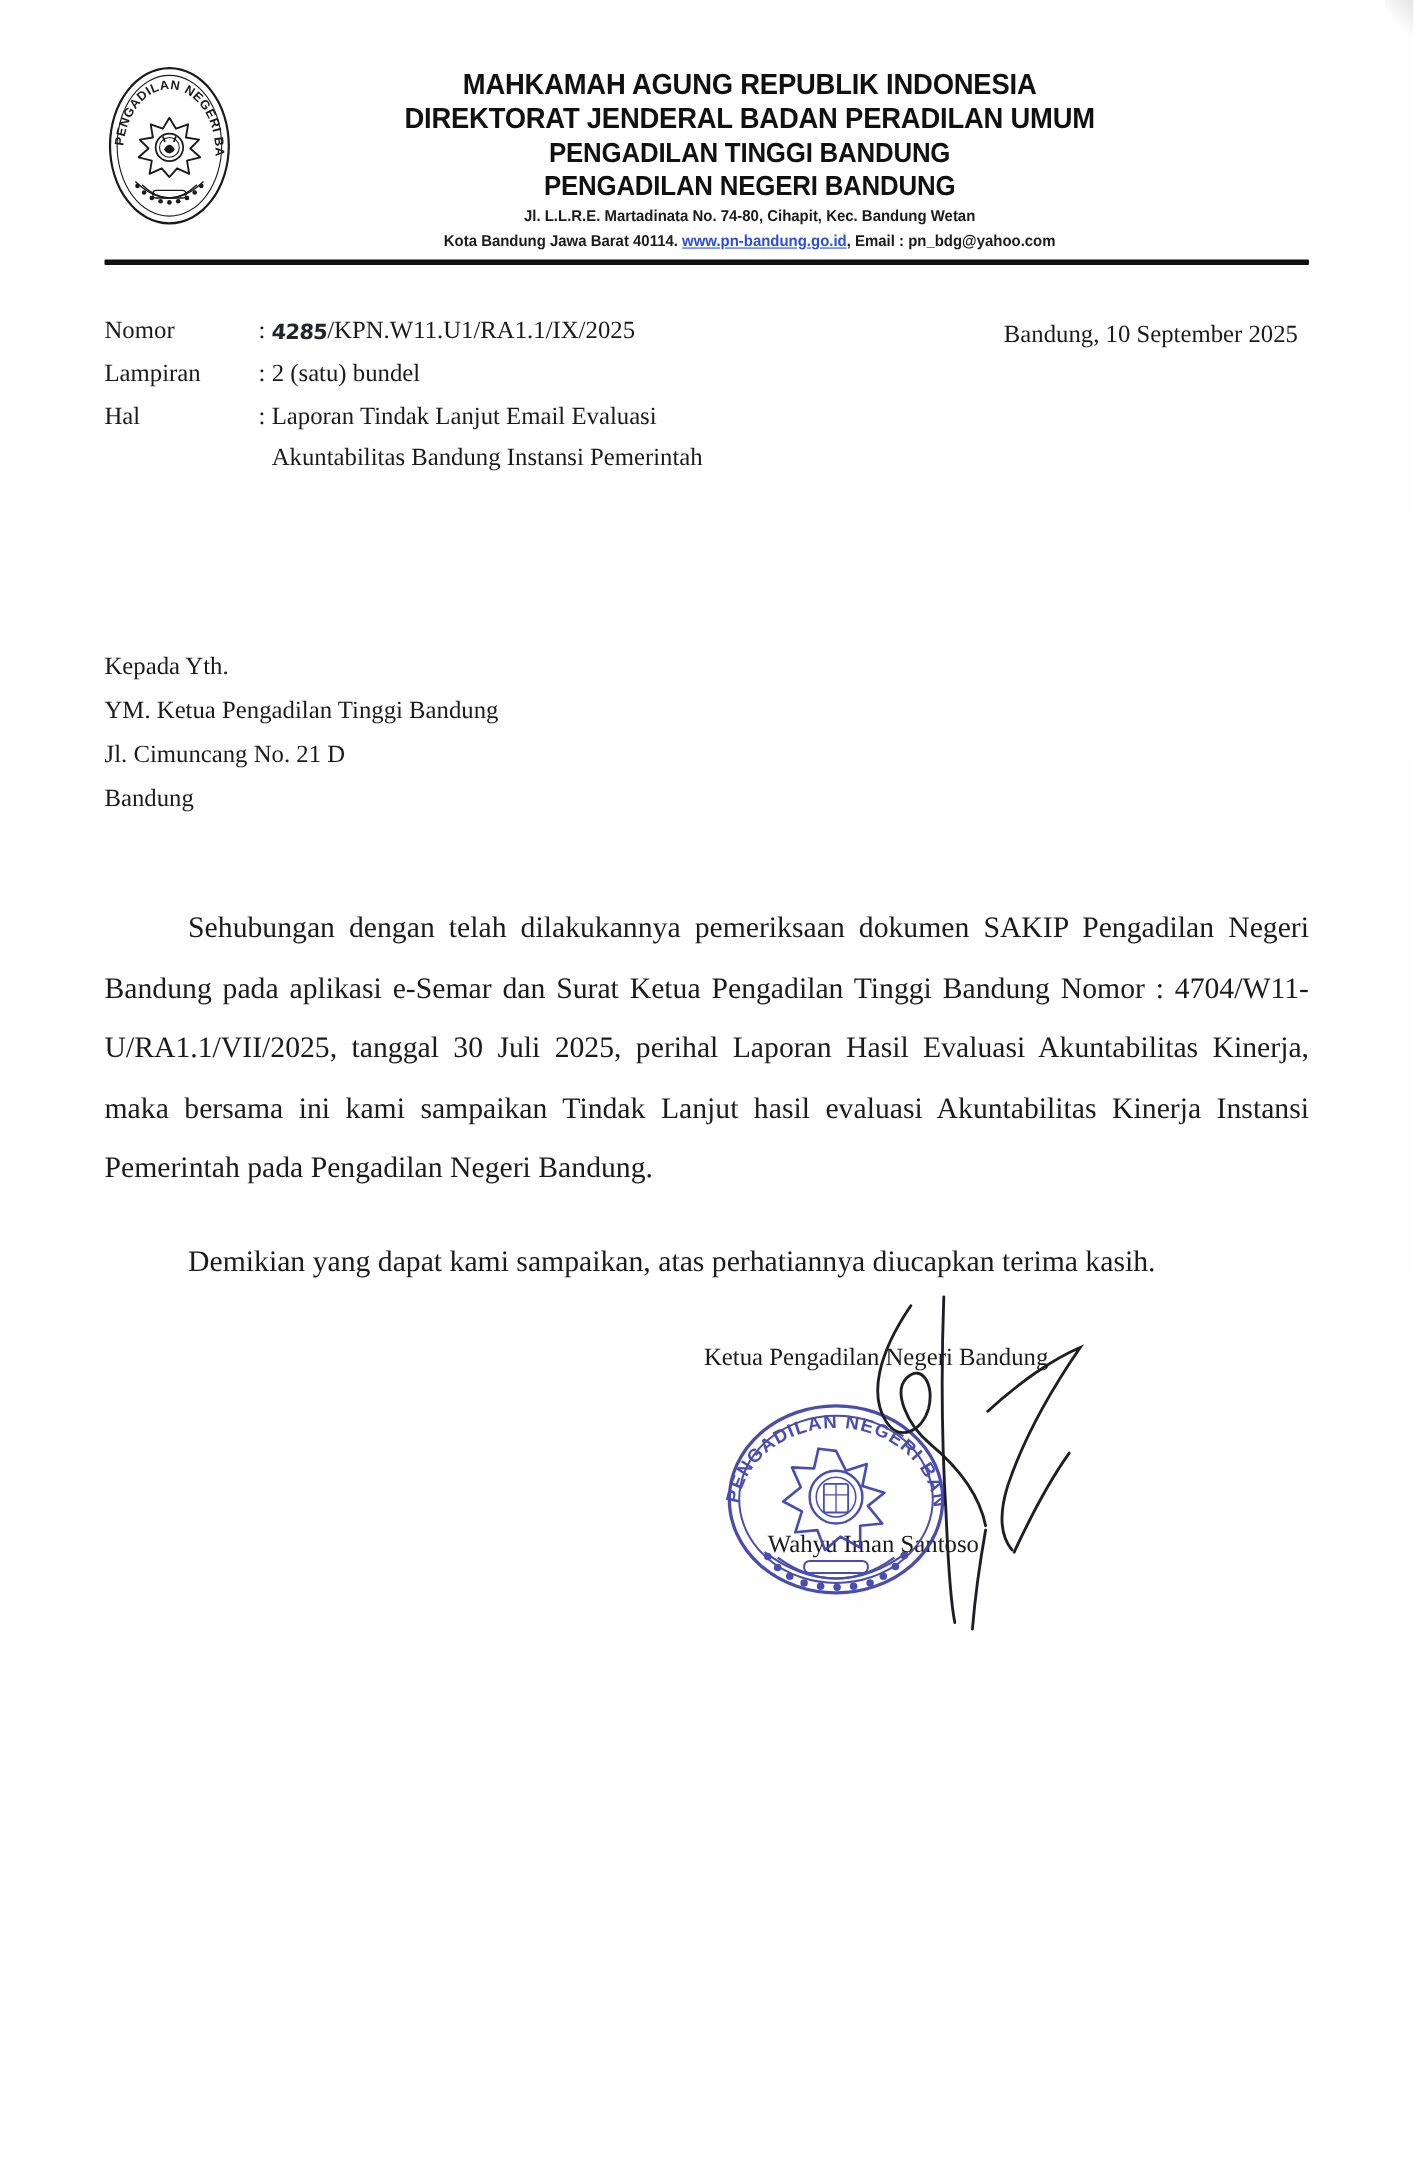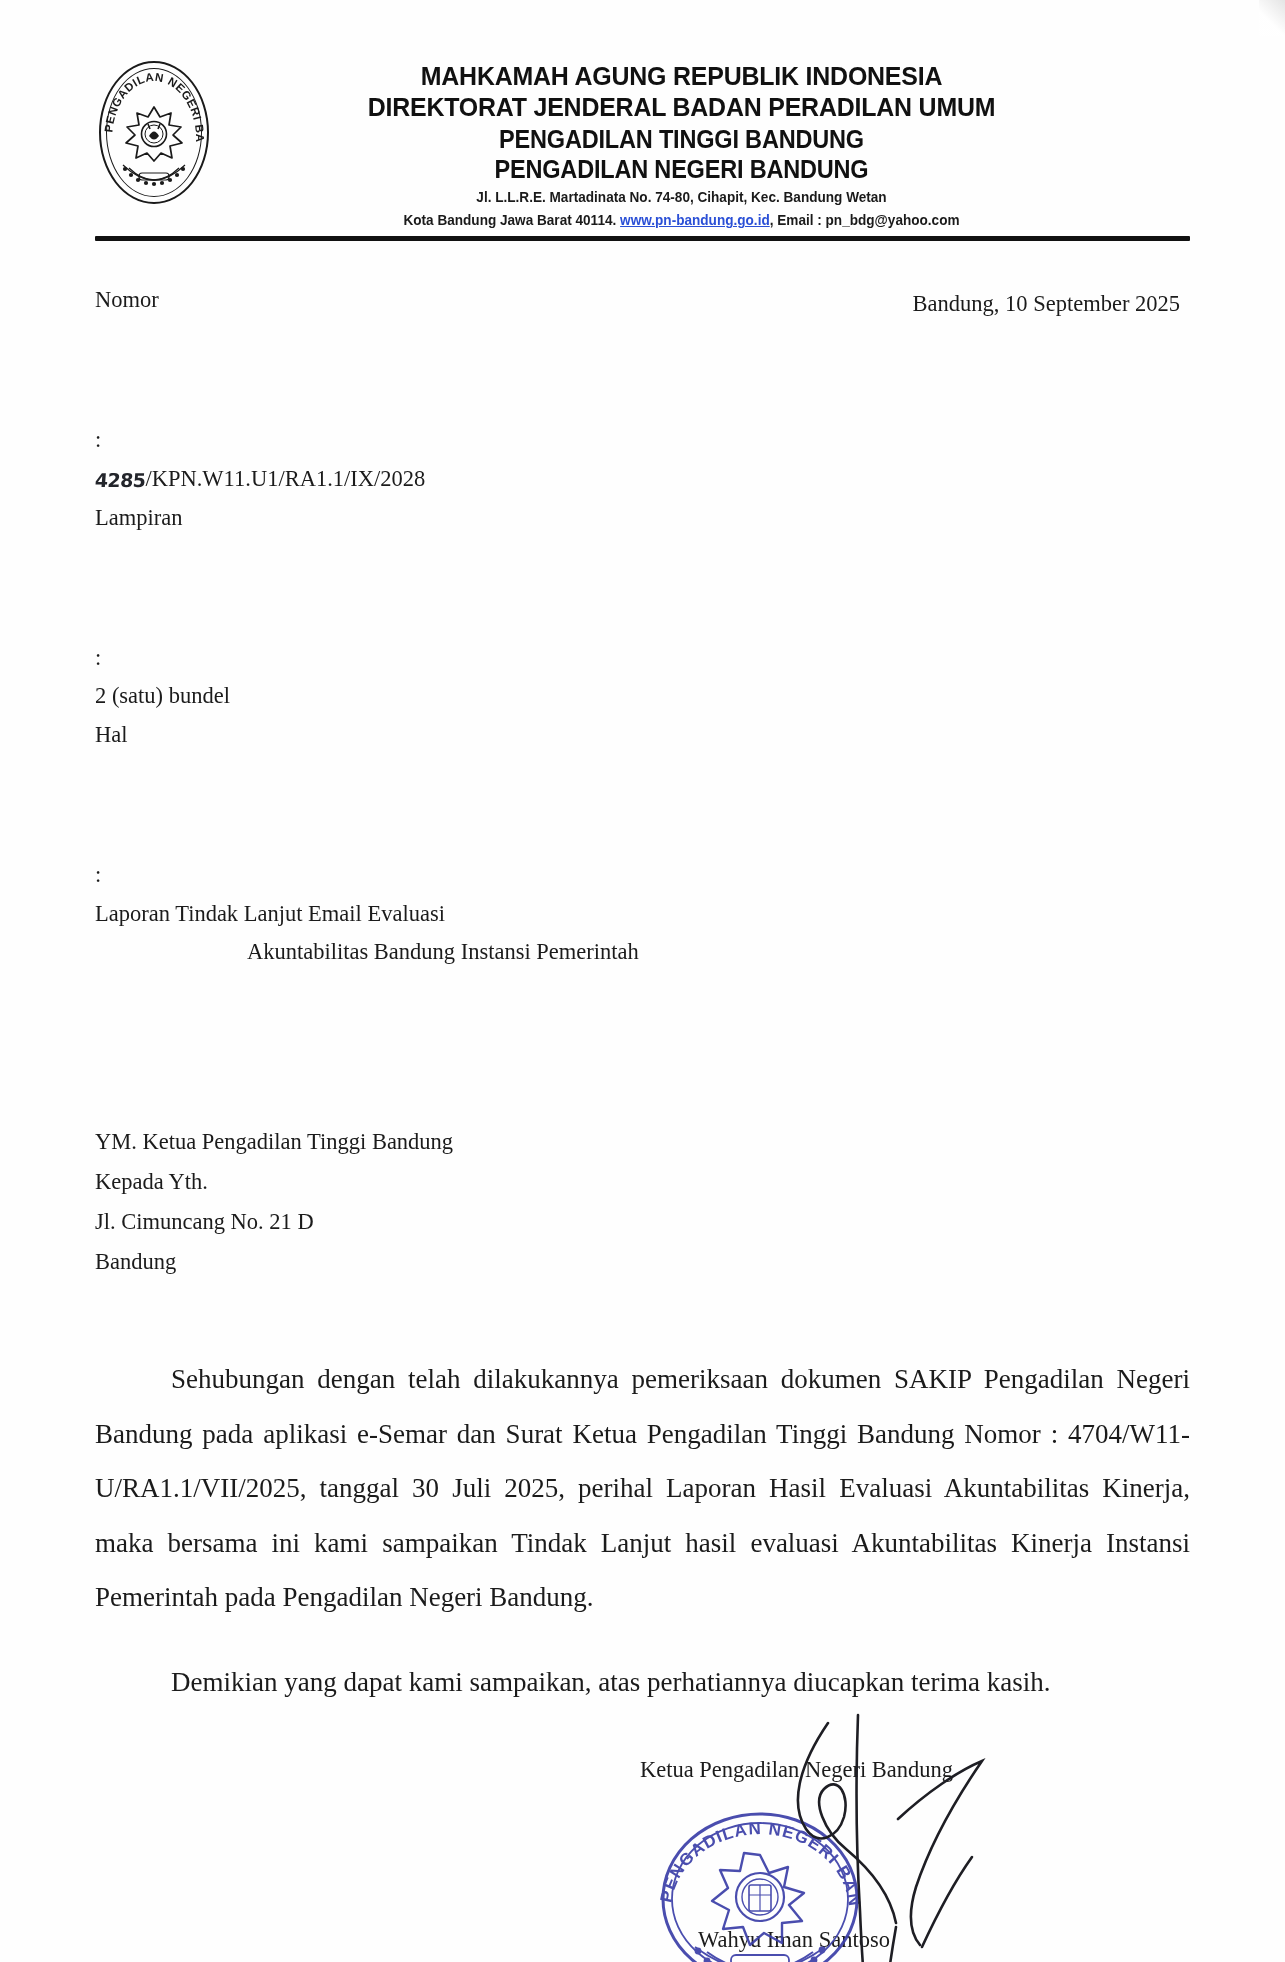--- a/index.html
+++ b/index.html
@@ -97,21 +97,21 @@
     width: 62px; height: 58px;
   }
 
   
   .meta {
     position: relative;
     margin: 40px 95px 0 95px;
     font-size: 22.5px;
     line-height: 1.72;
   }
-  .meta-row { display: flex; flex-direction: column; }
+  .meta-row { display: flex; }
   .meta-label { width: 140px; flex: 0 0 140px; }
   .meta-colon { width: 12px; flex: 0 0 12px; }
   .meta-value { flex: 1 1 auto; }
   .meta-date {
     position: absolute;
     right: 10px;
     top: 4px;
     font-size: 22.5px;
   }
   .handwritten {
@@ -253,41 +253,41 @@
     </div>
   </div>
   <div class="kop-rule"></div>
 
   <div class="meta">
     <div class="meta-date">Bandung, 10 September 2025</div>
 
     <div class="meta-row">
       <div class="meta-label">Nomor</div>
       <div class="meta-colon">:</div>
-      <div class="meta-value"><span class="handwritten">4285</span><span>/KPN.W11.U1/RA1.1/IX/2028</span></div>
+      <div class="meta-value"><span class="handwritten">4285</span><span>/KPN.W11.U1/RA1.1/IX/2025</span></div>
     </div>
 
     <div class="meta-row">
       <div class="meta-label">Lampiran</div>
       <div class="meta-colon">:</div>
       <div class="meta-value">2 (satu) bundel</div>
     </div>
 
     <div class="meta-row">
       <div class="meta-label">Hal</div>
       <div class="meta-colon">:</div>
       <div class="meta-value">Laporan Tindak Lanjut Email Evaluasi</div>
     </div>
 
     <div class="meta-indent">Akuntabilitas Bandung Instansi Pemerintah</div>
   </div>
 
   <div class="recipient">
+    <div>Kepada Yth.</div>
     <div>YM. Ketua Pengadilan Tinggi Bandung</div>
-    <div>Kepada Yth.</div>
     <div>Jl. Cimuncang No. 21 D</div>
     <div>Bandung</div>
   </div>
 
   <div class="body-text">
     <p>Sehubungan dengan telah dilakukannya pemeriksaan dokumen SAKIP Pengadilan Negeri Bandung pada aplikasi e-Semar dan Surat Ketua Pengadilan Tinggi Bandung Nomor : 4704/W11-U/RA1.1/VII/2025, tanggal 30 Juli 2025, perihal Laporan Hasil Evaluasi Akuntabilitas Kinerja, maka bersama ini kami sampaikan Tindak Lanjut hasil evaluasi Akuntabilitas Kinerja Instansi Pemerintah pada Pengadilan Negeri Bandung.</p>
     <p>Demikian yang dapat kami sampaikan, atas perhatiannya diucapkan terima kasih.</p>
   </div>
 
   <div class="sign-block">

